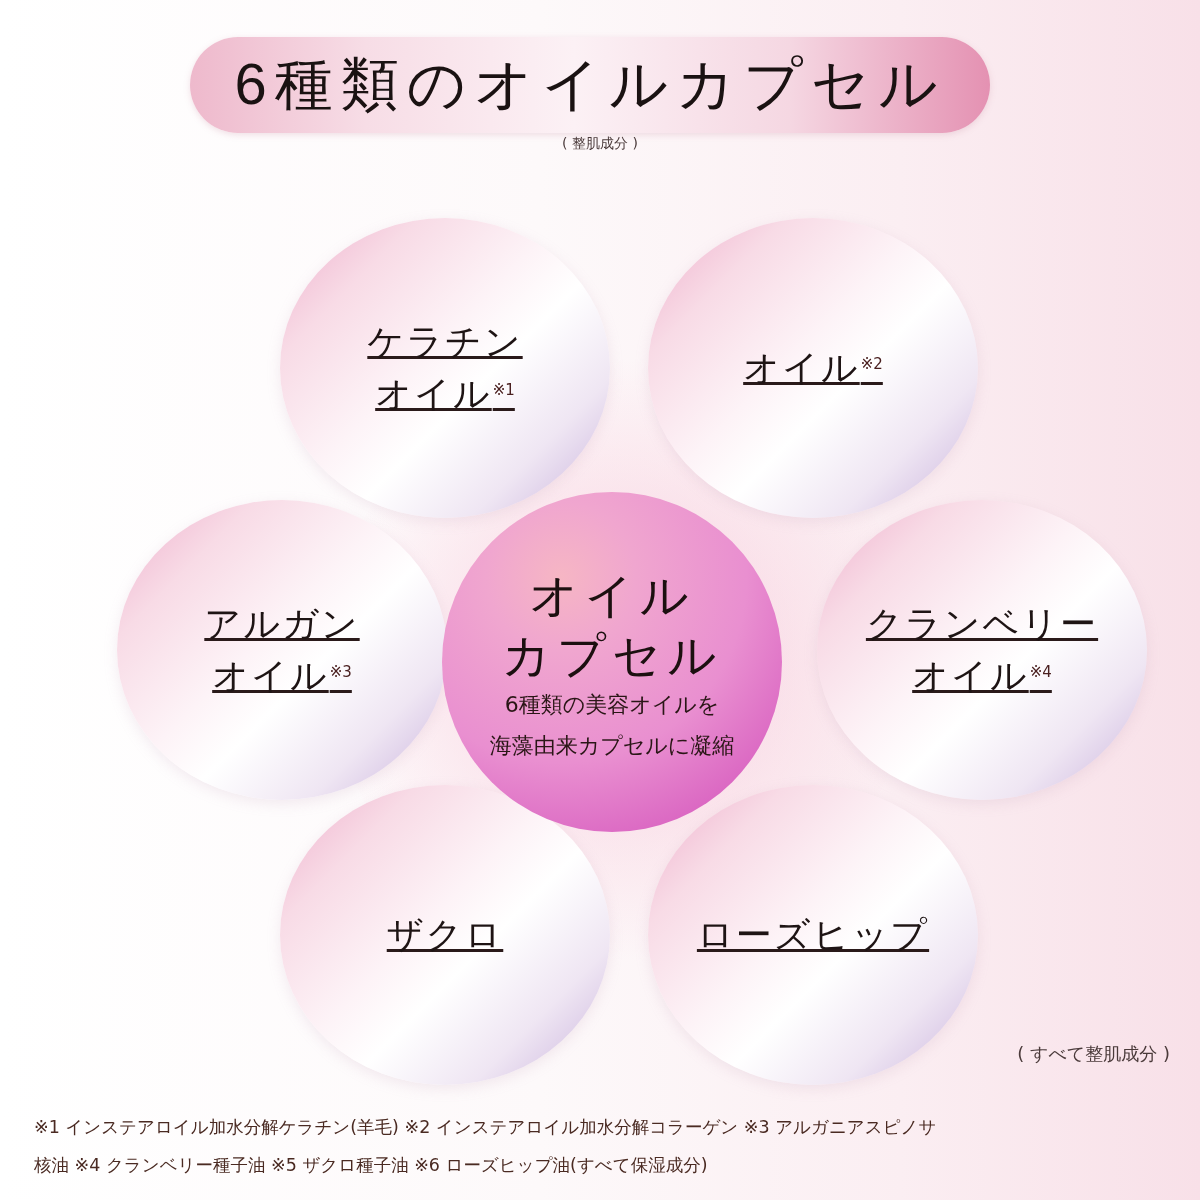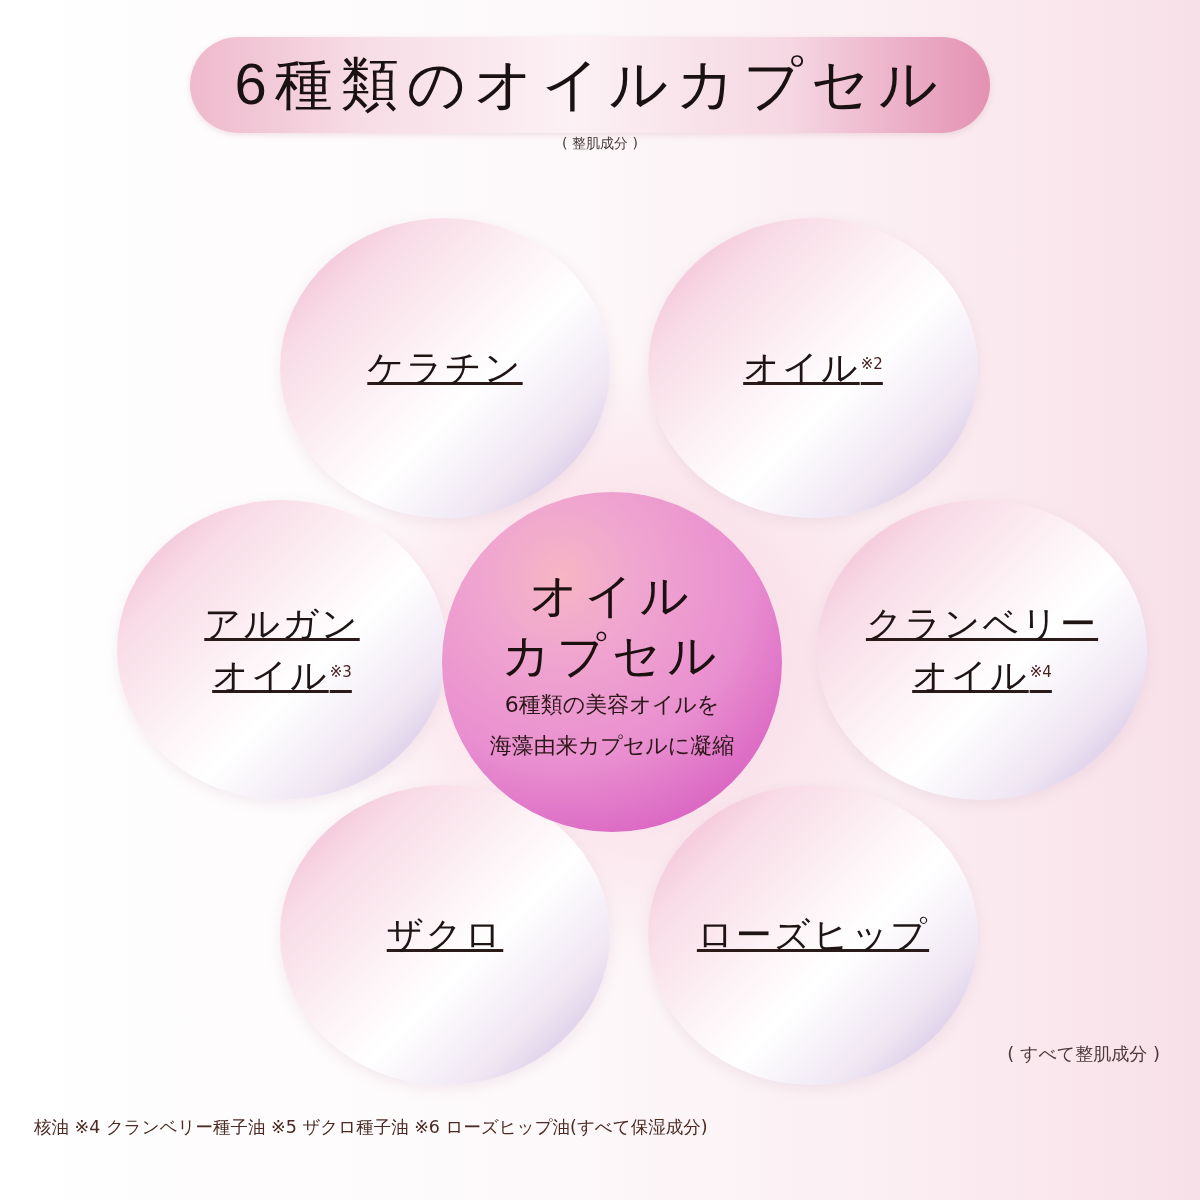--- a/index.html
+++ b/index.html
@@ -16,35 +16,36 @@
   .circle{position:absolute;border-radius:50%;display:flex;flex-direction:column;align-items:center;justify-content:center;
     background:linear-gradient(135deg,#eeaecb 0%,#f8dbe6 22%,#fdf3f7 45%,#ffffff 58%,#efe6f3 78%,#c6aedb 100%);
     box-shadow:0 4px 14px rgba(190,150,180,0.18);text-decoration:underline;}
   .circle .name{font-family:"DejaVu Serif",serif;font-size:36px;line-height:52px;color:#1e1414;text-align:center;letter-spacing:2px;white-space:nowrap;}
   .circle sup{font-family:"DejaVu Sans",sans-serif;font-size:15px;color:#4a2020;vertical-align:top;position:relative;top:-4px;margin-left:1px;letter-spacing:0;}
   .center{position:absolute;left:442px;top:492px;width:340px;height:340px;border-radius:50%;
     background:radial-gradient(circle at 35% 25%,#f6b6c4 0%,#f0a6cf 22%,#e98fd0 55%,#d860c0 85%,#cc4fb8 100%);
     display:flex;flex-direction:column;align-items:center;justify-content:center;}
   .center .big{font-family:"DejaVu Serif",serif;font-size:48px;line-height:60px;color:#1c1010;letter-spacing:6px;text-align:center;}
   .center .small{font-family:"DejaVu Sans",sans-serif;font-size:22px;line-height:28px;color:#2a1616;text-align:center;margin-top:6px;}
-  .note{position:absolute;right:40px;top:1042px;font-family:"DejaVu Sans",sans-serif;font-size:18px;color:#4a3a3a;}
+  .note{position:absolute;right:30px;top:1042px;font-family:"DejaVu Sans",sans-serif;font-size:18px;color:#4a3a3a;}
   .foot{position:absolute;left:34px;top:1108px;width:1140px;font-family:"DejaVu Sans",sans-serif;font-size:17.5px;line-height:38px;color:#4a2a22;}
 </style>
 </head>
 <body>
 
 <div class="glow"></div>
 
 <div class="banner">
   <span class="banner-title">6種類のオイルカプセル</span>
 </div>
 <div class="sub">( 整肌成分 )</div>
 
 <div class="circle" style="left:280px;top:218px;width:330px;height:300px;">
   <div class="name">ケラチン</div>
+  <div class="name"><span>オイル</span><sup>※1</sup></div>
 </div>
 
 <div class="circle" style="left:648px;top:218px;width:330px;height:300px;">
   <div class="name"><span>オイル</span><sup>※2</sup></div>
 </div>
 
 <div class="circle" style="left:117px;top:500px;width:330px;height:300px;">
   <div class="name">アルガン</div>
   <div class="name"><span>オイル</span><sup>※3</sup></div>
 </div>
@@ -65,14 +66,15 @@
 <div class="center">
   <div class="big">オイル</div>
   <div class="big">カプセル</div>
   <div class="small">6種類の美容オイルを</div>
   <div class="small" style="margin-top:13px">海藻由来カプセルに凝縮</div>
 </div>
 
 <div class="note">( すべて整肌成分 )</div>
 
 <div class="foot">
+  <div>※1 インステアロイル加水分解ケラチン(羊毛) ※2 インステアロイル加水分解コラーゲン ※3 アルガニアスピノサ</div>
   <div>核油 ※4 クランベリー種子油 ※5 ザクロ種子油 ※6 ローズヒップ油(すべて保湿成分)</div>
 </div>
 
 </body></html>

